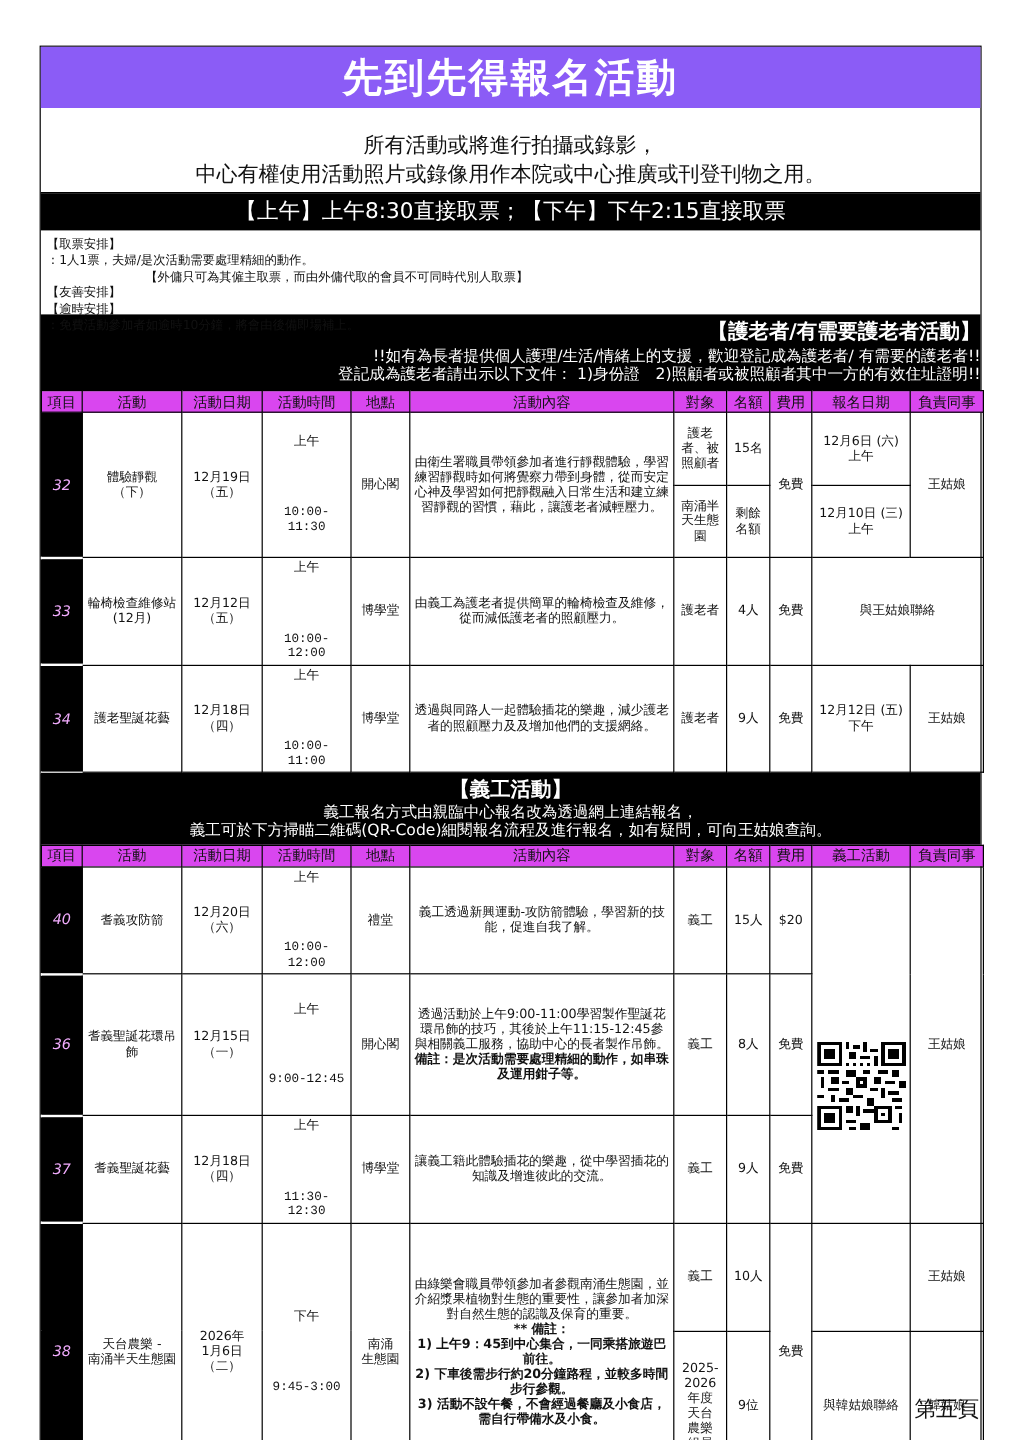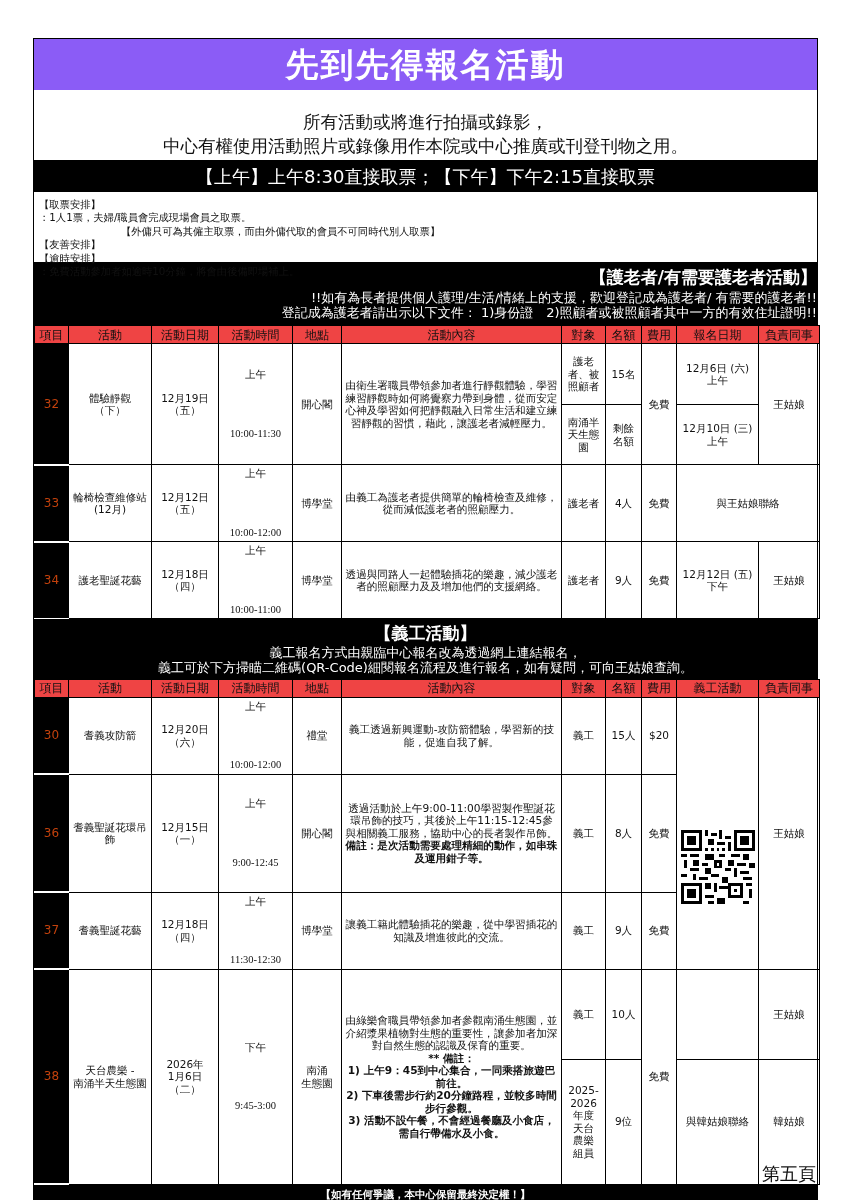--- a/index.html
+++ b/index.html
@@ -35,60 +35,61 @@
   .section-head {
     background: #000; color: #fff; text-align: center;
   }
   .section-title { font-size: 17px; font-weight: bold; line-height: 26px; padding-top: 2px; }
   .section-sub { font-size: 13px; line-height: 15px; }
   table {
     width: 100%; border-collapse: collapse; table-layout: fixed;
     font-size: 10.5px;
   }
   th {
-    background: #ef4444; font-weight: normal; font-size: 12px;
+    background: #d946ef; font-weight: normal; font-size: 12px;
     border: 1px solid #000; height: 18px; line-height: 16px; padding: 0;
   }
   td {
     border: 1.5px solid #000; text-align: center; vertical-align: middle;
     padding: 2px 2px; line-height: 12.5px;
   }
   td.num {
-    background: #000; color: #c2410c; font-size: 12px; border-color: #000;
+    background: #000; color: #f0abfc; font-size: 12px; border-color: #000;
     border-bottom: 2px solid #fff;
+    font-style: italic;
   }
   td.content { font-size: 10.6px; line-height: 12.5px; padding: 2px 3px; }
   .bold { font-weight: bold; }
   .footer-bar {
     background: #000; color: #fff; text-align: center; font-size: 10.5px;
     height: 29px; line-height: 19px; font-weight: bold;
   }
   .page-num {
     position: absolute; right: 36px; top: 1162px; font-size: 18px;
   }
   .qr {
     width: 74px; height: 74px; margin: 0 auto; display: block;
   }
-  .mono { font-family: Liberation Serif, serif; font-size: 10.5px; margin-top: 47px; }
+  .mono { font-family: Liberation Mono, monospace; font-size: 10.5px; margin-top: 47px; }
 </style>
 </head>
 <body>
 
 <div class="page">
   <div class="title-bar">先到先得報名活動</div>
   <div class="notice">
     <div>所有活動或將進行拍攝或錄影，</div>
     <div>中心有權使用活動照片或錄像用作本院或中心推廣或刊登刊物之用。</div>
   </div>
   <div class="time-bar">【上午】上午8:30直接取票；【下午】下午2:15直接取票</div>
 
   <div class="arrangements">
     <div class="arr-row">
       <span class="arr-label">【取票安排】</span>
-      <span>：1人1票，夫婦/職員會完成現場會員之取票。</span>
+      <span>：1人1票，夫婦/是次活動需要處理精細的動作。</span>
     </div>
     <div class="arr-row arr-indent">
       <span>【外傭只可為其僱主取票，而由外傭代取的會員不可同時代別人取票】</span>
     </div>
     <div class="arr-row">
       <span class="arr-label">【友善安排】</span>
     </div>
     <div class="arr-row">
       <span class="arr-label">【逾時安排】</span>
       <span>：免費活動參加者如逾時10分鐘，將會由後備即場補上。</span>
@@ -230,21 +231,21 @@
       <th>地點</th>
       <th>活動內容</th>
       <th>對象</th>
       <th>名額</th>
       <th>費用</th>
       <th>義工活動</th>
       <th>負責同事</th>
     </tr>
 
     <tr style="height:69px;">
-      <td class="num">30</td>
+      <td class="num">40</td>
       <td>耆義攻防箭</td>
       <td style="white-space:pre-line">12月20日
 （六）</td>
       <td>
             <div>上午</div>
             <div class="mono">10:00-12:00</div>
           </td>
       <td>禮堂</td>
       <td class="content">義工透過新興運動-攻防箭體驗，學習新的技能，促進自我了解。</td>
       <td>義工</td>

